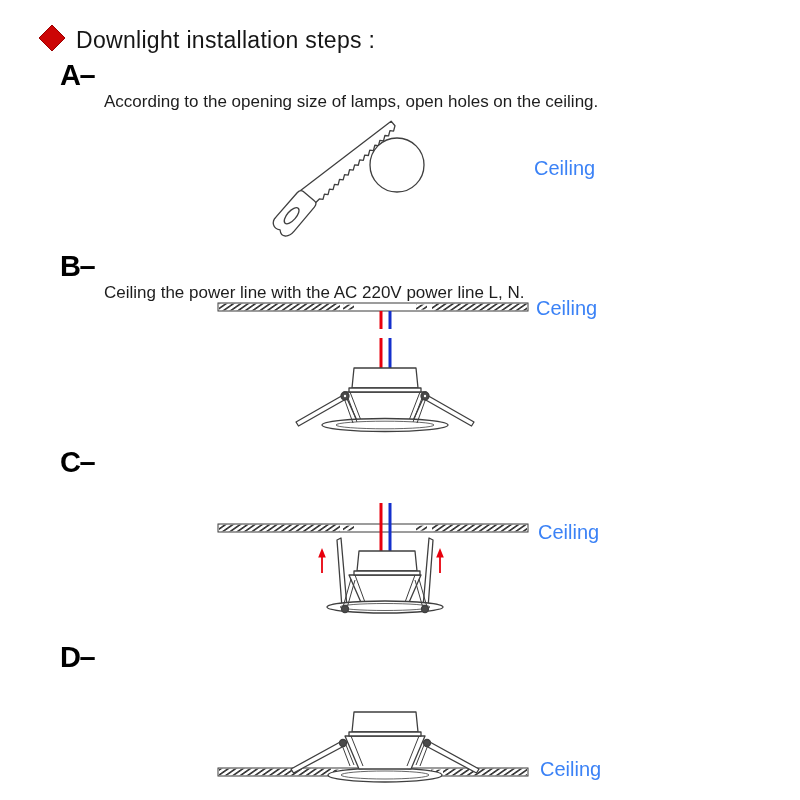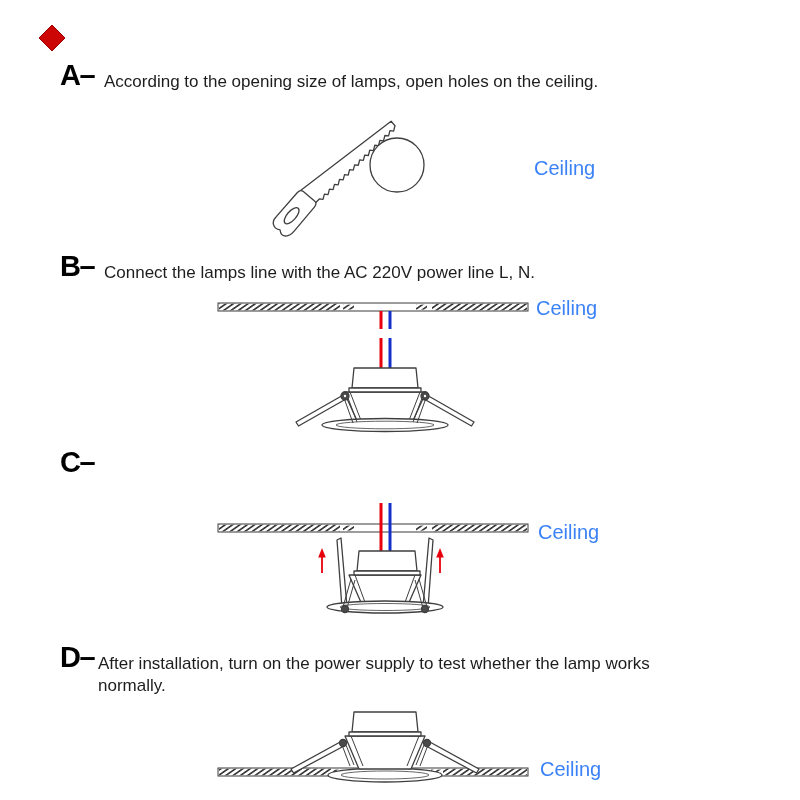--- a/index.html
+++ b/index.html
@@ -5,39 +5,40 @@
   html,body{margin:0;padding:0;background:#fff;}
   .canvas{
     position:relative;width:800px;height:800px;background:#ffffff;
     font-family:"Liberation Sans",sans-serif;color:#1a1a1a;overflow:hidden;
   }
   .abs{position:absolute;}
   .title-text{left:76px;top:27px;font-size:23px;letter-spacing:.3px;color:#161616;white-space:nowrap;}
   .bullet{left:38px;top:24px;width:28px;height:28px;}
   .marker{font-size:29px;font-weight:700;color:#000;letter-spacing:-1.5px;white-space:nowrap;}
   .desc{font-size:17px;line-height:22px;color:#1d1d1d;}
-  .desc span{display:block;white-space:nowrap;}
+  .desc span{display:block;white-space:nowrap;margin-top:20px;}
   .ceiling{font-size:20px;color:#3b82f6;white-space:nowrap;}
   .m-a{left:60px;top:59px;}  .d-a{left:104px;top:71px;}
   .m-b{left:60px;top:250px;} .d-b{left:104px;top:262px;}
   .m-c{left:60px;top:446px;} .d-c{left:104px;top:458px;}
   .m-d{left:60px;top:641px;} .d-d{left:98px;top:653px;width:620px;}
   .svg-a{left:265px;top:112px;} .c-a{left:534px;top:157px;}
   .svg-b{left:215px;top:295px;} .c-b{left:536px;top:297px;}
   .svg-c{left:215px;top:495px;} .c-c{left:538px;top:521px;}
   .svg-d{left:215px;top:700px;} .c-d{left:540px;top:758px;}
 </style>
 </head>
 <body>
 
 <div class="canvas">
 
   <svg class="abs bullet" viewBox="0 0 28 28">
     <polygon points="14,1 27,14 14,27 1,14" fill="#cc0505" stroke="#9b0000" stroke-width="1"></polygon>
   </svg>
+  <div class="abs title-text">Downlight installation steps :</div>
 
   <div class="abs marker m-a">A–</div>
   <div class="abs desc d-a">
     <span>According to the opening size of lamps, open holes on the ceiling.</span>
   </div>
 
   <svg class="abs svg-a" width="170" height="132" viewBox="0 0 170 132">
     <g stroke="#3f3f3f" stroke-width="1.3" fill="#fff" stroke-linejoin="round" stroke-linecap="round">
       <g transform="translate(7,113) rotate(-40)">
 
@@ -51,21 +52,21 @@
         <path d="M3,9 C-2,3 2,-3 8,-3.5 L40,-8.5 C43.5,-9 45,-8 45.5,-5.5 L48,9 C48.5,11.5 47,13 44,13.5 L13,19 C4.5,20.5 -1.5,15.5 3,9 Z"></path>
         <ellipse cx="21" cy="5.5" rx="10" ry="4.5" transform="rotate(-9 21 5.5)" fill="none"></ellipse>
       </g>
       <circle cx="132" cy="53" r="27"></circle>
     </g>
   </svg>
   <div class="abs ceiling c-a">Ceiling</div>
 
   <div class="abs marker m-b">B–</div>
   <div class="abs desc d-b">
-    <span>Connect the lamps line with the AC 220V power line L, N.</span>
+    <span>Ceiling the power line with the AC 220V power line L, N.</span>
   </div>
 
   <svg class="abs svg-b" width="320" height="145" viewBox="0 0 320 145">
     <defs>
       <pattern id="hatchB" patternUnits="userSpaceOnUse" width="4.2" height="4.2" patternTransform="rotate(55)">
         <rect x="0" y="0" width="1.7" height="4.2" fill="#3a3a3a"></rect>
       </pattern>
     </defs>
 
     <g>
@@ -138,24 +139,20 @@
     <g>
       <line x1="107" y1="78" x2="107" y2="61" stroke="#e8000d" stroke-width="1.8"></line>
       <polygon points="107,53 103.2,62.5 110.8,62.5" fill="#e8000d"></polygon>
       <line x1="225" y1="78" x2="225" y2="61" stroke="#e8000d" stroke-width="1.8"></line>
       <polygon points="225,53 221.2,62.5 228.8,62.5" fill="#e8000d"></polygon>
     </g>
   </svg>
   <div class="abs ceiling c-c">Ceiling</div>
 
   <div class="abs marker m-d">D–</div>
-  <div class="abs desc d-d">
-    <span>After installation, turn on the power supply to test whether the lamp works</span>
-    <span>normally.</span>
-  </div>
 
   <svg class="abs svg-d" width="320" height="92" viewBox="0 0 320 92">
     <defs>
       <pattern id="hatchD" patternUnits="userSpaceOnUse" width="4.2" height="4.2" patternTransform="rotate(55)">
         <rect x="0" y="0" width="1.7" height="4.2" fill="#3a3a3a"></rect>
       </pattern>
     </defs>
     <g>
       <rect x="3" y="68" width="310" height="8" fill="#fff" stroke="#3a3a3a" stroke-width="1"></rect>
       <rect x="4" y="68.7" width="112" height="6.6" fill="url(#hatchD)"></rect>

